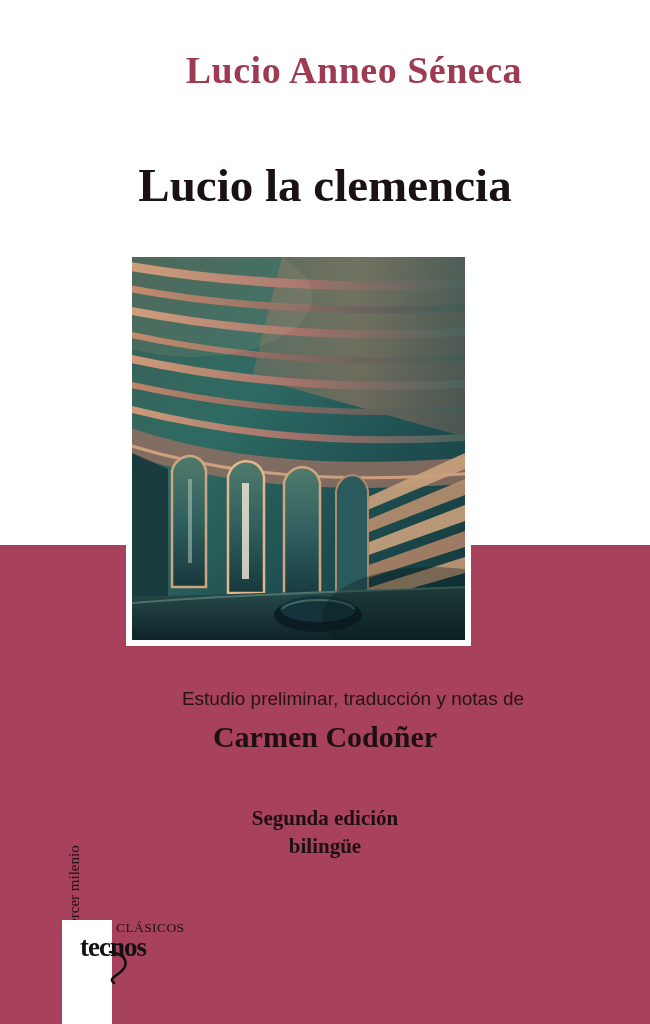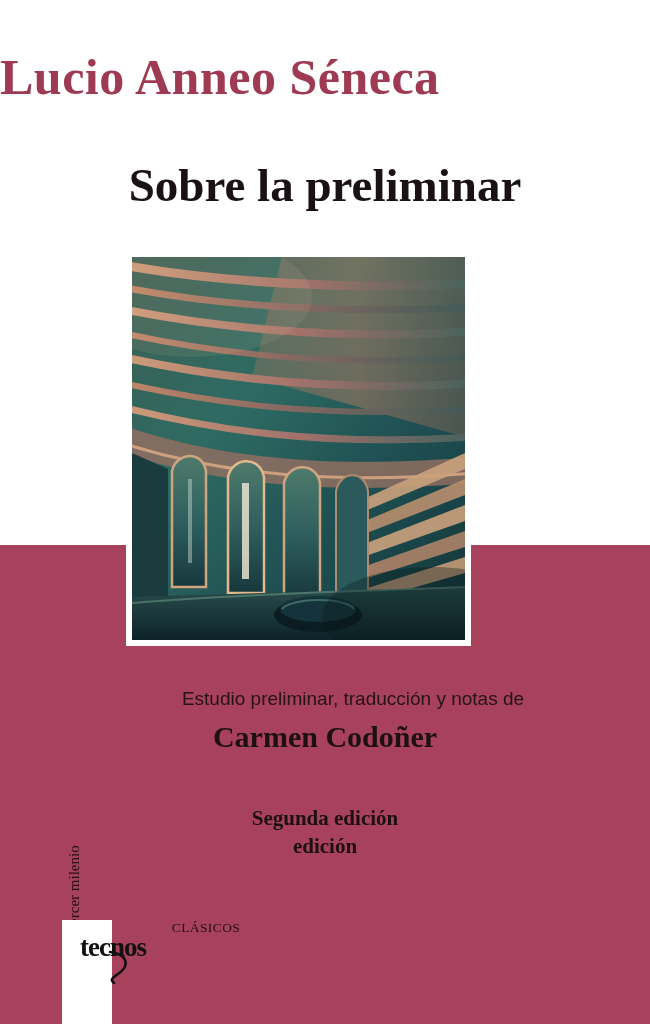--- a/index.html
+++ b/index.html
@@ -28,22 +28,22 @@
     width: 650px;
     height: 479px;
     background: #a8415b;
   }
   
   .author {
     position: absolute;
     left: 0;
     top: 48px;
     width: 522px;
-    text-align: left;
-    font-size: 50px;
+    text-align: right;
+    font-size: 38px;
     font-weight: bold;
     letter-spacing: 0.5px;
     color: #9e3b52;
     font-family: "Liberation Serif", serif;
   }
   
   .title {
     position: absolute;
     left: 0;
     top: 158px;
@@ -169,34 +169,34 @@
     position: absolute;
     left: 116px;
     top: 918px;
     width: 180px;
     font-size: 13.5px;
     line-height: 1.45;
     letter-spacing: 0.4px;
     color: #20100f;
     font-family: "Liberation Serif", serif;
   }
-  .collection .c1 { display:block;text-align:center; }
+  .collection .c1 { display:block; }
   .collection .c2 { display:block; }
   .collection .c3 { display:block; }
 </style>
 </head>
 <body>
 
 <div id="cover">
 
   <div class="maroon-panel"></div>
 
   <div class="author">Lucio Anneo Séneca</div>
 
-  <div class="title">Sobre la preliminar</div>
+  <div class="title">Lucio la clemencia</div>
 
   <div class="artwork">
     <div class="art-inner">
       <svg class="art-svg" viewBox="0 0 333 383" preserveAspectRatio="none">
         <defs>
           <linearGradient id="bgGrad" x1="0" y1="0" x2="1" y2="1">
             <stop offset="0%" stop-color="#3d5f54"></stop>
             <stop offset="35%" stop-color="#2e6b63"></stop>
             <stop offset="65%" stop-color="#1f4f52"></stop>
             <stop offset="100%" stop-color="#123538"></stop>
@@ -276,21 +276,21 @@
         <ellipse cx="300" cy="360" rx="110" ry="50" fill="#0a1a1e" opacity="0.35"></ellipse>
       </svg>
     </div>
   </div>
 
   <div class="credit-line">Estudio preliminar, traducción y notas de</div>
   <div class="translator">Carmen Codoñer</div>
 
   <div class="edition">
     <span>Segunda edición</span><br>
-    <span>edición</span>
+    <span>bilingüe</span>
   </div>
 
   <div class="series-vertical">
     <span>Tercer milenio</span>
   </div>
 
   <div class="publisher-block"></div>
 
   <div class="publisher-logo">
     <div class="logo-text">tecnos</div>

